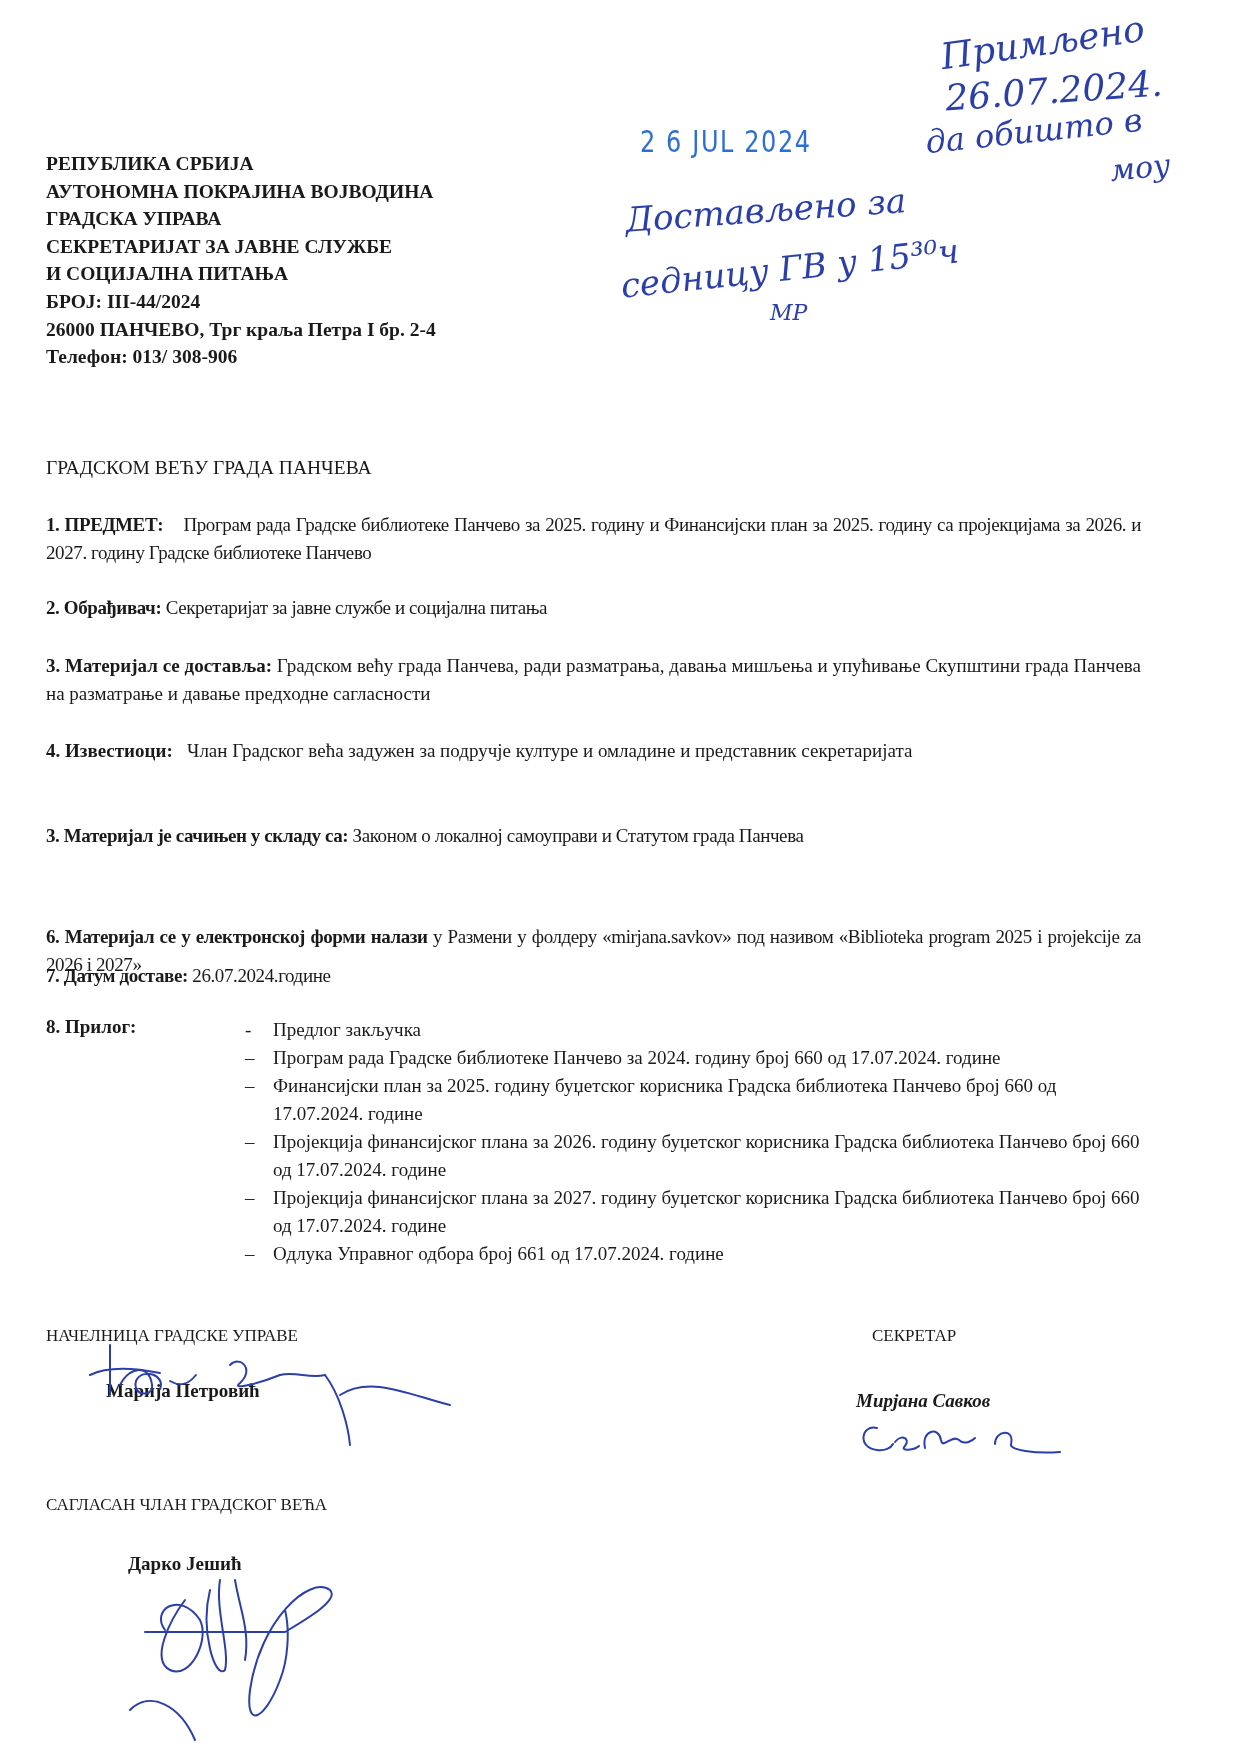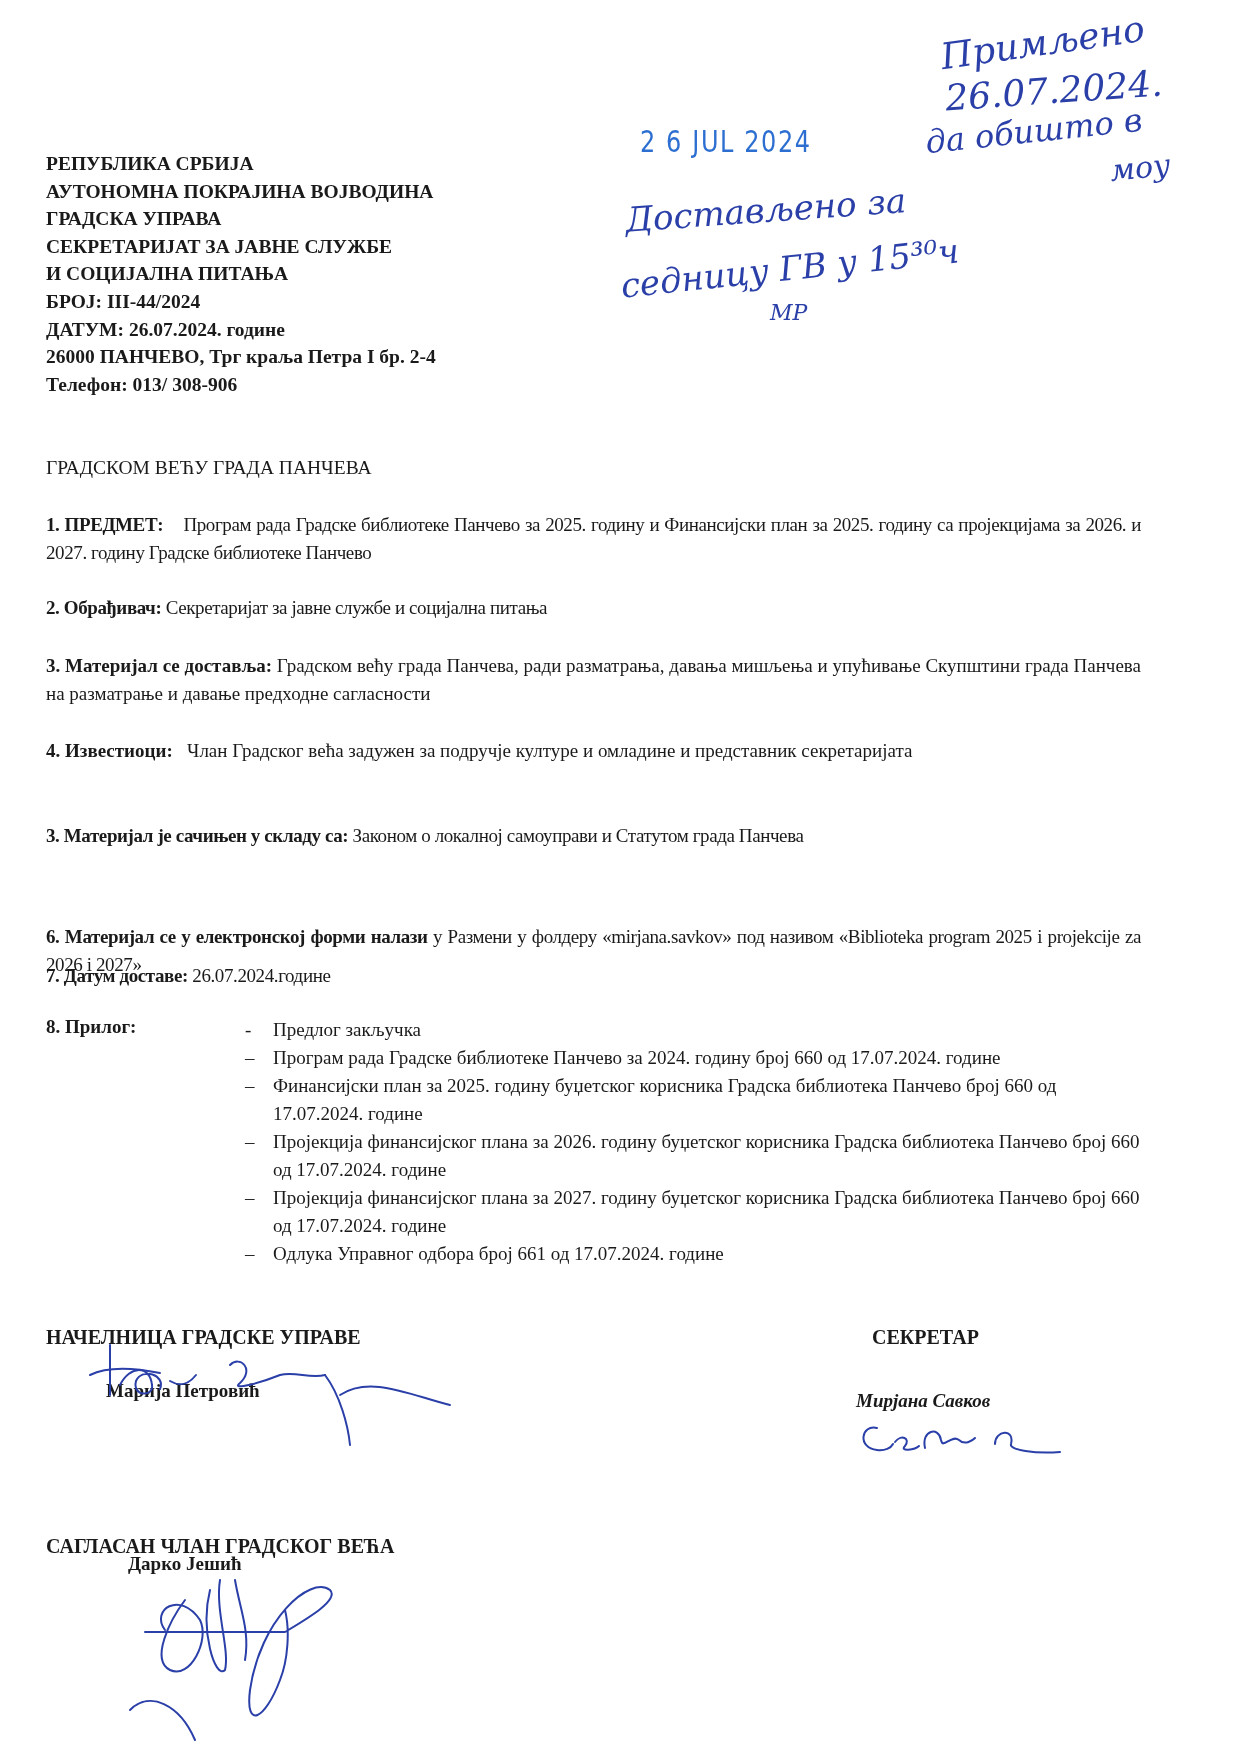--- a/index.html
+++ b/index.html
@@ -17,36 +17,35 @@
     .stamp {
       left: 640px; top: 124px; color: #2d6fd1; font-family: "DejaVu Sans", sans-serif;
       font-size: 30px; letter-spacing: 2px; transform: scaleX(0.8); transform-origin: left top;
       white-space: nowrap;
     }
     .hand { color: #2a3fa8; font-family: "DejaVu Serif", serif; font-style: italic; white-space: nowrap; }
     .prilog-label { left: 46px; top: 1016px; font-weight: bold; font-size: 19px; }
     .prilog-list { left: 245px; top: 1016px; width: 900px; font-size: 19px; line-height: 28px; }
     .prilog-item { position: relative; padding-left: 28px; }
     .prilog-item .dash { position: absolute; left: 0; top: 0; }
-    .sig-title { font-weight: bold; font-size: 20px; white-space: nowrap; }
+    .sig-title { font-weight: normal; font-size: 17px; white-space: nowrap; }
     .sig-name { font-weight: bold; font-size: 19px; white-space: nowrap; }
     svg.sig { position: absolute; overflow: visible; }
     svg.sig path { fill: none; stroke: #2a3fa8; stroke-width: 2; stroke-linecap: round; stroke-linejoin: round; }
   </style>
 </head>
 <body>
 
 <div class="abs hdr">
   <div>РЕПУБЛИКА СРБИЈА</div>
   <div>АУТОНОМНА ПОКРАЈИНА ВОЈВОДИНА</div>
   <div>ГРАДСКА  УПРАВА</div>
   <div>СЕКРЕТАРИЈАТ ЗА ЈАВНЕ СЛУЖБЕ</div>
   <div>И СОЦИЈАЛНА ПИТАЊА</div>
   <div>БРОЈ:   III-44/2024</div>
-  <div>ДАТУМ:  26.07.2024. године</div>
   <div>26000 ПАНЧЕВО, Трг краља Петра I бр. 2-4</div>
   <div>Телефон: 013/ 308-906</div>
 </div>
 
 <div class="abs stamp">2 6 JUL 2024</div>
 
 <div class="abs hand" style="left:940px; top:22px; font-size:36px; transform:rotate(-8deg);">Примљено</div>
 <div class="abs hand" style="left:945px; top:70px; font-size:36px; transform:rotate(-4deg);">26.07.2024.</div>
 <div class="abs hand" style="left:925px; top:112px; font-size:32px; transform:rotate(-6deg);">да обишто в</div>
 <div class="abs hand" style="left:1110px; top:150px; font-size:30px; transform:rotate(-6deg);">моу</div>
@@ -134,21 +133,21 @@
 
 <div class="abs sig-title" style="left:872px; top:1326px;">СЕКРЕТАР</div>
 <div class="abs sig-name" style="left:856px; top:1390px; font-style:italic;">Мирјана Савков</div>
 <svg class="sig" style="left:855px; top:1420px;" width="210" height="40" viewBox="0 0 210 40">
   <path d="M22 8 C6 4, 2 28, 22 30 C30 31, 36 28, 38 24"></path>
   <path d="M40 22 C46 14, 56 18, 50 26 C44 32, 60 30, 64 26"></path>
   <path d="M70 28 C66 10, 84 6, 86 20 C88 30, 96 14, 104 20 C110 26, 118 20, 120 18"></path>
   <path d="M140 24 C140 10, 160 8, 156 24 C154 30, 180 34, 205 32"></path>
 </svg>
 
-<div class="abs sig-title" style="left:46px; top:1495px;margin-top:40px;">САГЛАСАН ЧЛАН ГРАДСКОГ ВЕЋА</div>
+<div class="abs sig-title" style="left:46px; top:1495px;">САГЛАСАН ЧЛАН ГРАДСКОГ ВЕЋА</div>
 <div class="abs sig-name" style="left:128px; top:1553px;">Дарко Јешић</div>
 <svg class="sig" style="left:90px; top:1570px;" width="270" height="180" viewBox="0 0 270 180">
   <path d="M55 62 L195 62 C215 50, 250 30, 240 20 C220 5, 170 50, 160 120 C155 160, 175 150, 190 110 C198 90, 200 60, 195 40"></path>
   <path d="M75 60 C60 40, 90 20, 110 50 C120 70, 100 110, 80 100 C60 90, 80 50, 95 30"></path>
   <path d="M120 20 C110 60, 125 110, 135 100 C140 80, 125 40, 130 10"></path>
   <path d="M145 10 C150 40, 160 60, 155 90"></path>
   <path d="M40 140 C60 120, 90 135, 105 170"></path>
 </svg>
 
 </body></html>

